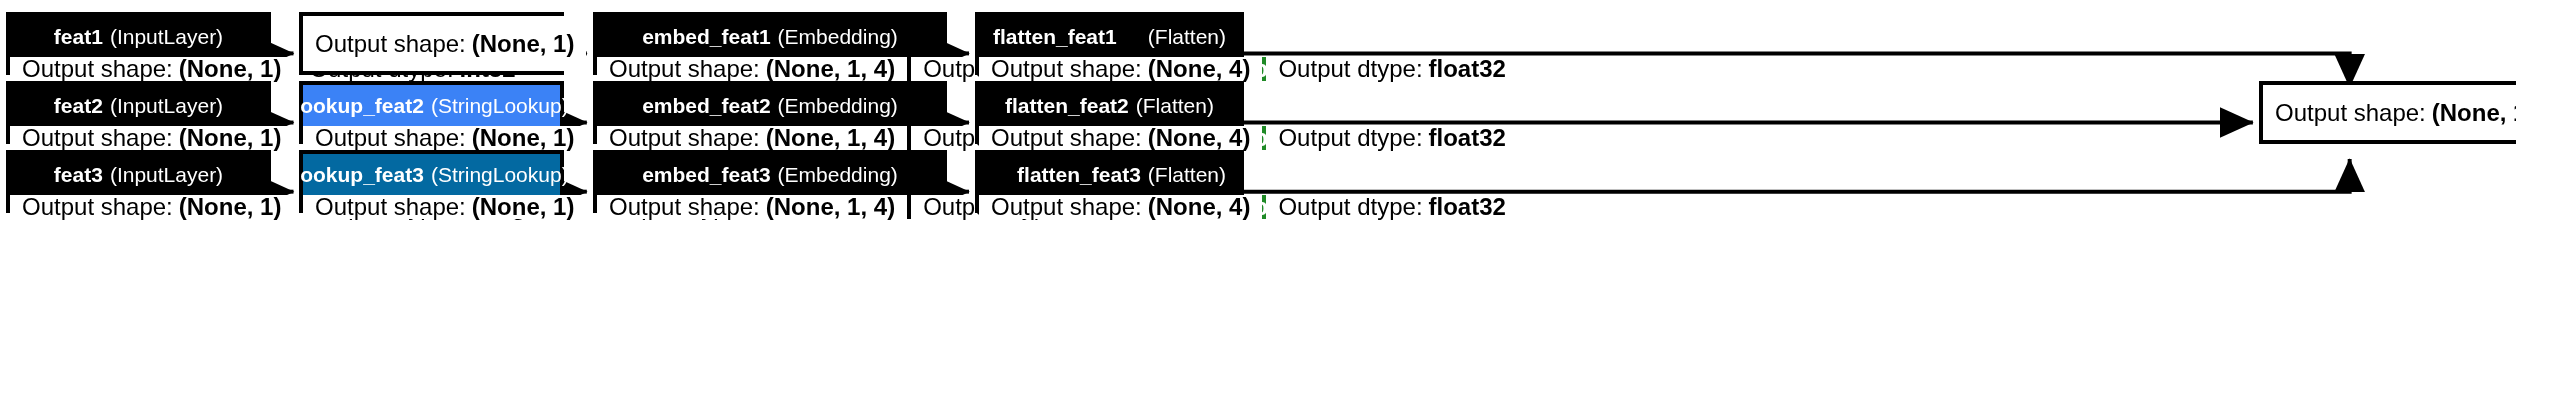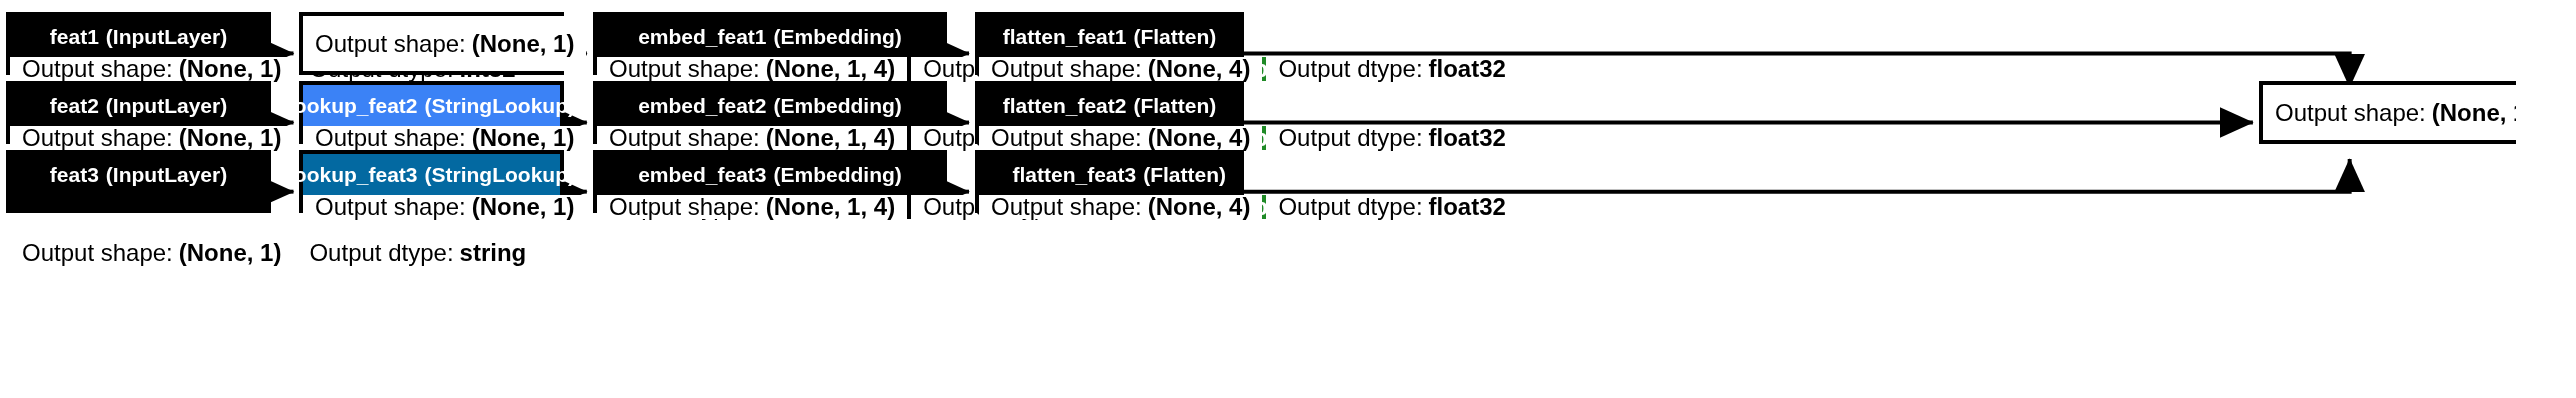--- a/index.html
+++ b/index.html
@@ -52,21 +52,21 @@
     font-size: 21px;
     line-height: 1;
     padding: 0 14px;
     height: 41px;
     flex: 0 0 41px;
   }
   .node-header .nm {
     font-weight: bold;
   }
   .node-header .ty {
-    font-weight: bold;
+    font-weight: normal;
   }
   .node-header .nm + .ty { margin-left: 7px; }
 
   .node-body {
     display: flex;
     flex: 1 1 auto;
     background: #000000;
     gap: 4px;
   }
 
@@ -168,21 +168,21 @@
       </div>
       <div class="cell" style="background: rgb(255, 255, 255); color: rgb(0, 0, 0);">
         <span class="k">Output dtype:</span>
         <span class="v">float32</span>
       </div>
       <div class="cell trainable" style="background: rgb(31, 138, 38); color: rgb(255, 255, 255);">Trainable</div>
     </div>
   </div>
 
   <div class="node" style="left: 975px; top: 6px; width: 269px; height: 63px; border-color: rgb(0, 0, 0); background: rgb(0, 0, 0);">
-    <div class="node-header" style="background: rgb(0, 0, 0); color: rgb(255, 255, 255);">
+    <div class="node-header" style="background: rgb(0, 0, 0); color: rgb(255, 255, 255); justify-content: space-between;">
       <span class="nm">flatten_feat1</span>
       <span class="ty">(Flatten)</span>
     </div>
     <div class="node-body">
       <div class="cell" style="background: rgb(255, 255, 255); color: rgb(0, 0, 0);">
         <span class="k">Output shape:</span>
         <span class="v">(None, 4)</span>
       </div>
       <div class="cell" style="background: rgb(255, 255, 255); color: rgb(0, 0, 0);">
         <span class="k">Output dtype:</span>
@@ -253,21 +253,21 @@
         <span class="k">Output shape:</span>
         <span class="v">(None, 4)</span>
       </div>
       <div class="cell" style="background: rgb(255, 255, 255); color: rgb(0, 0, 0);">
         <span class="k">Output dtype:</span>
         <span class="v">float32</span>
       </div>
     </div>
   </div>
 
-  <div class="node" style="left: 6px; top: 144px; width: 265px; height: 63px; border-color: rgb(0, 0, 0); background: rgb(0, 0, 0); gap: 46px;">
+  <div class="node" style="left: 6px; top: 144px; width: 265px; height: 63px; border-color: rgb(0, 0, 0); background: rgb(0, 0, 0);">
     <div class="node-header" style="background: rgb(0, 0, 0); color: rgb(255, 255, 255);">
       <span class="nm">feat3</span>
       <span class="ty">(InputLayer)</span>
     </div>
     <div class="node-body">
       <div class="cell" style="background: rgb(255, 255, 255); color: rgb(0, 0, 0);">
         <span class="k">Output shape:</span>
         <span class="v">(None, 1)</span>
       </div>
       <div class="cell" style="background: rgb(255, 255, 255); color: rgb(0, 0, 0);">

